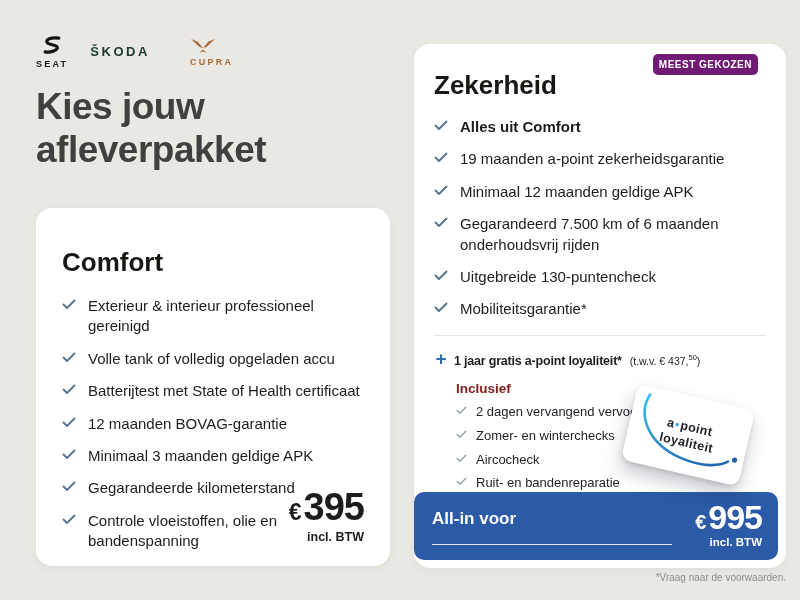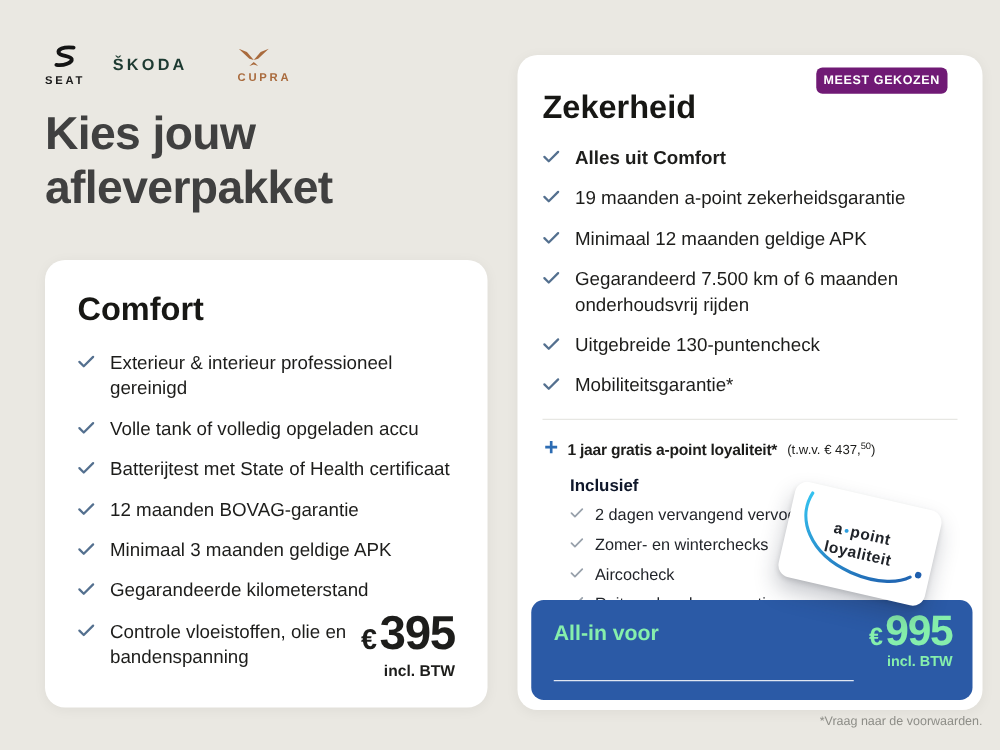--- a/index.html
+++ b/index.html
@@ -16,21 +16,21 @@
 
   
   .title{position:absolute;left:36px;top:85px;width:312px;margin:0;font-size:37px;line-height:1.17;
          font-weight:600;letter-spacing:-0.5px;color:#404040;}
 
   
   .card{position:absolute;background:#fff;border-radius:16px;box-shadow:0 2px 10px rgba(0,0,0,.05);box-sizing:border-box;}
   .comfort-card{left:36px;top:208px;width:354px;height:358px;padding:24px 26px;}
   .zeker-card{left:414px;top:44px;width:372px;height:524px;padding:20px;}
 
-  .card h2{margin:0 0 18px;font-size:26px;font-weight:700;color:#171714;}
+  .card h2{margin:15px 0 18px;font-size:26px;font-weight:700;color:#171714;}
   .zeker-card h2{margin:6px 0 16px;}
 
   .features{list-style:none;margin:0;padding:0;display:flex;flex-direction:column;gap:12px;}
   .feature{display:flex;gap:12px;font-size:15px;line-height:1.36;color:#1d1d1b;}
   .chk{flex:0 0 14px;color:#54708f;padding-top:3px;}
   .chk svg{width:14px;height:11px;display:block;}
   .feature.bold .ftxt{font-weight:700;}
 
   
   .price{position:absolute;right:26px;bottom:22px;text-align:right;}
@@ -44,37 +44,37 @@
          font-weight:700;letter-spacing:.5px;padding:5px 6px;border-radius:5px;}
   .divider{border:none;border-top:1px solid #e7e7e3;margin:15px 0 13px;}
 
   .bonus{display:flex;align-items:baseline;gap:6px;white-space:nowrap;}
   .plus{flex:0 0 14px;color:#2d6cb3;font-size:19px;font-weight:700;line-height:1;text-align:center;}
   .bonus-label{font-size:12.5px;font-weight:700;letter-spacing:-0.2px;}
   .twv{font-size:10.5px;margin-left:2px;}
   .twv sup{font-size:7.5px;}
 
   .inclusief{margin:13px 0 0 22px;width:200px;}
-  .inclusief-title{color:#0f172a;font-size:13.5px;font-weight:700;margin:0 0 8px;}
+  .inclusief-title{color:#7f1d1d;font-size:13.5px;font-weight:700;margin:0 0 8px;}
   .sub-features{list-style:none;margin:0;padding:0;display:flex;flex-direction:column;gap:7px;}
   .sub-feature{display:flex;gap:9px;font-size:13px;line-height:1.3;color:#22252a;}
   .schk{flex:0 0 11px;color:#98a1ab;padding-top:2px;}
   .schk svg{width:11px;height:9px;display:block;}
 
   
   .loyalty{position:absolute;top:352px;right:38px;width:120px;height:78px;background:#fff;border-radius:10px;
            transform:rotate(13deg);z-index:3;display:flex;align-items:center;justify-content:center;
            box-shadow:0 10px 18px rgba(30,40,60,.25),0 2px 4px rgba(0,0,0,.12);}
   .loyalty-arc{position:absolute;inset:0;width:100%;height:100%;}
   .loyalty-text{position:relative;z-index:2;text-align:center;font-size:12.5px;font-weight:700;
                 color:#20242a;letter-spacing:.4px;line-height:1.3;}
   .loyalty-dot{color:#2d9fe0;font-size:11px;padding:0 1px;}
 
   
-  .allin{position:absolute;left:11px;right:8px;bottom:8px;height:80px;background:#2b5aa6;border-radius:10px;color:#86efac;z-index:2;}
+  .allin{position:absolute;left:0;right:8px;bottom:8px;height:68px;background:#2b5aa6;border-radius:10px;color:#ffffff;z-index:2;}
   .allin-label{position:absolute;left:18px;top:17px;font-size:17px;font-weight:700;}
   .allin-line{position:absolute;left:18px;bottom:15px;width:240px;height:1px;background:rgba(255,255,255,.85);}
   .allin-price{position:absolute;right:16px;top:6px;text-align:right;}
   .allin .cur{font-size:20px;}
   .allin .amt{font-size:34px;}
   .allin .vat{font-size:11.5px;margin-top:-1px;}
 
   .disclaimer{position:absolute;left:414px;top:572px;width:372px;text-align:right;font-size:10px;color:#8d8d87;}
 </style>
 </head>

